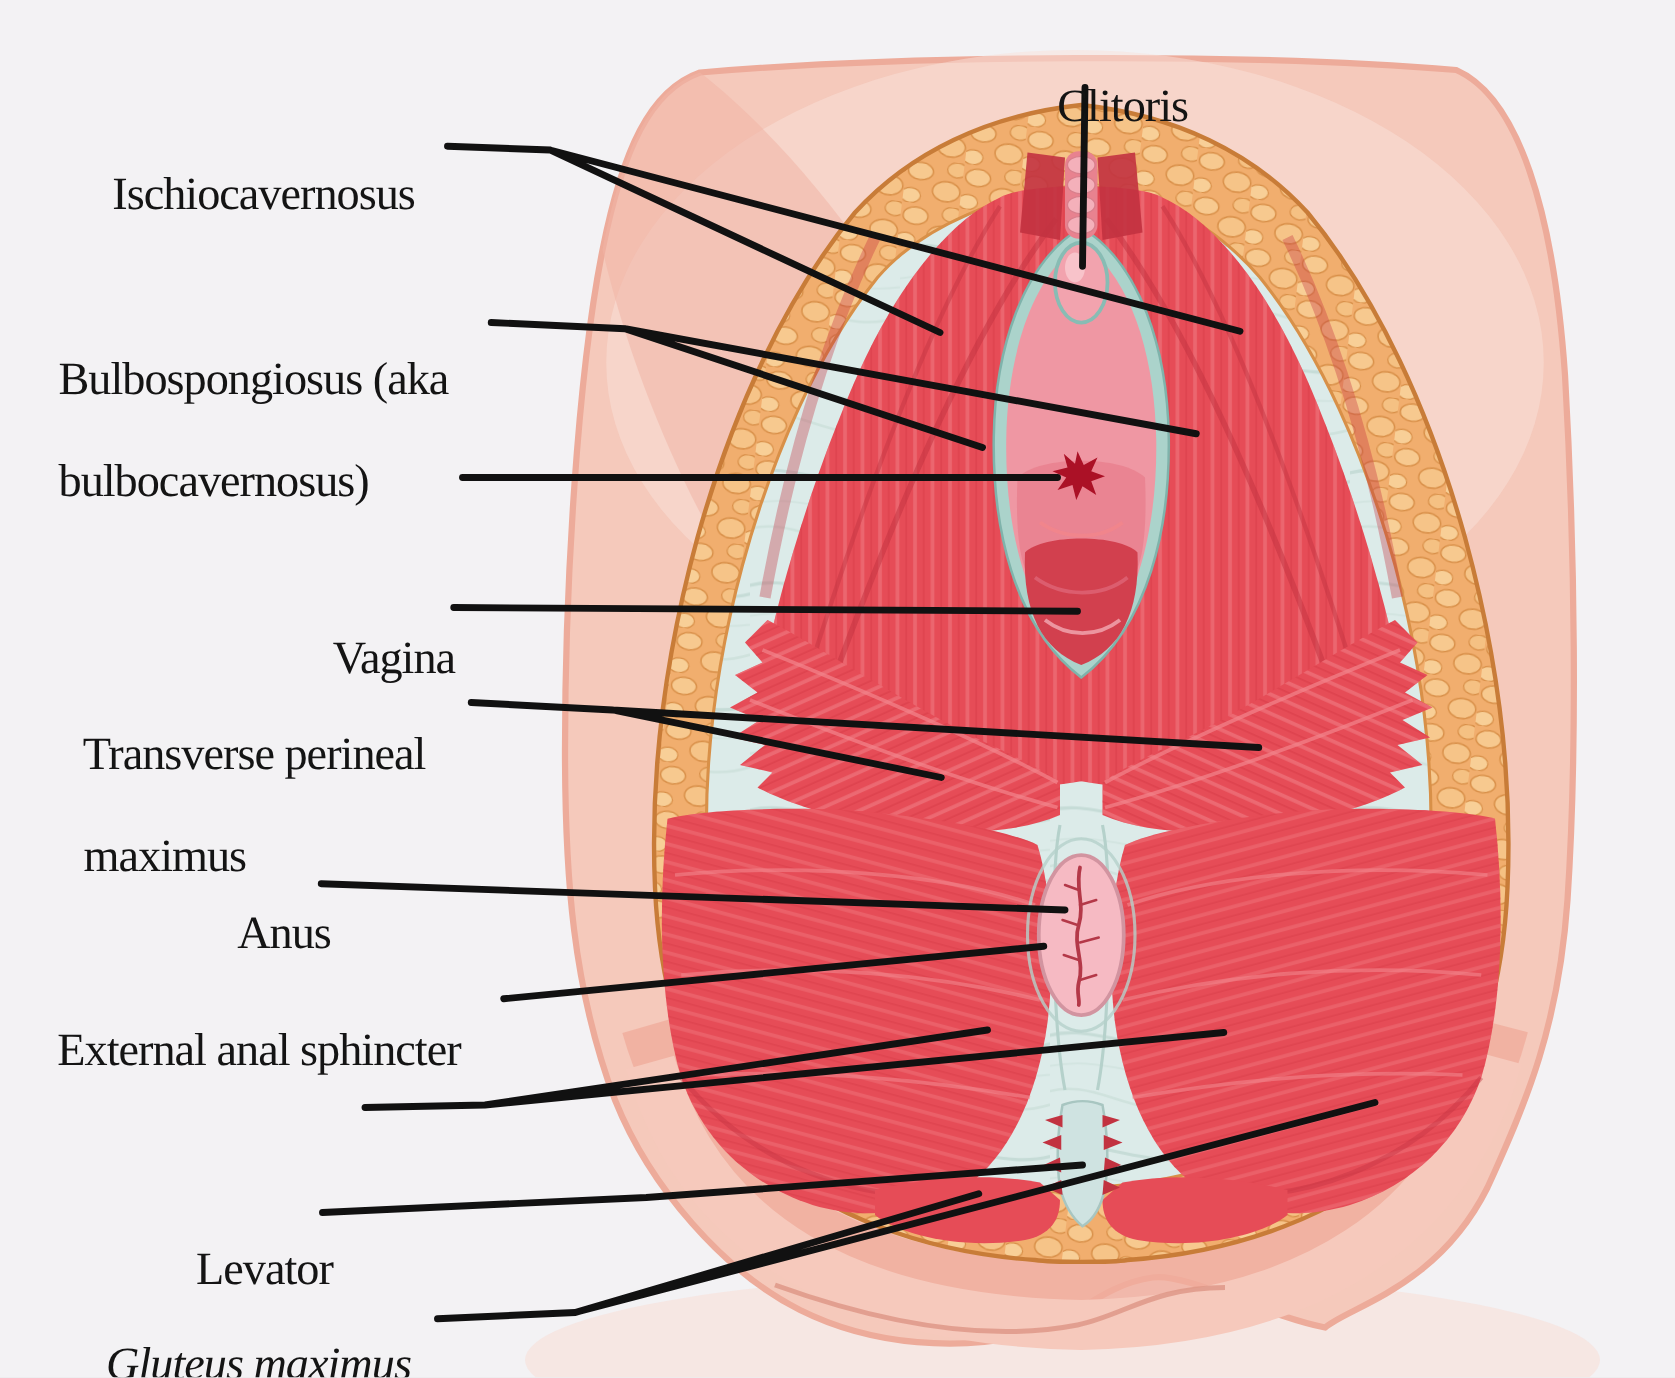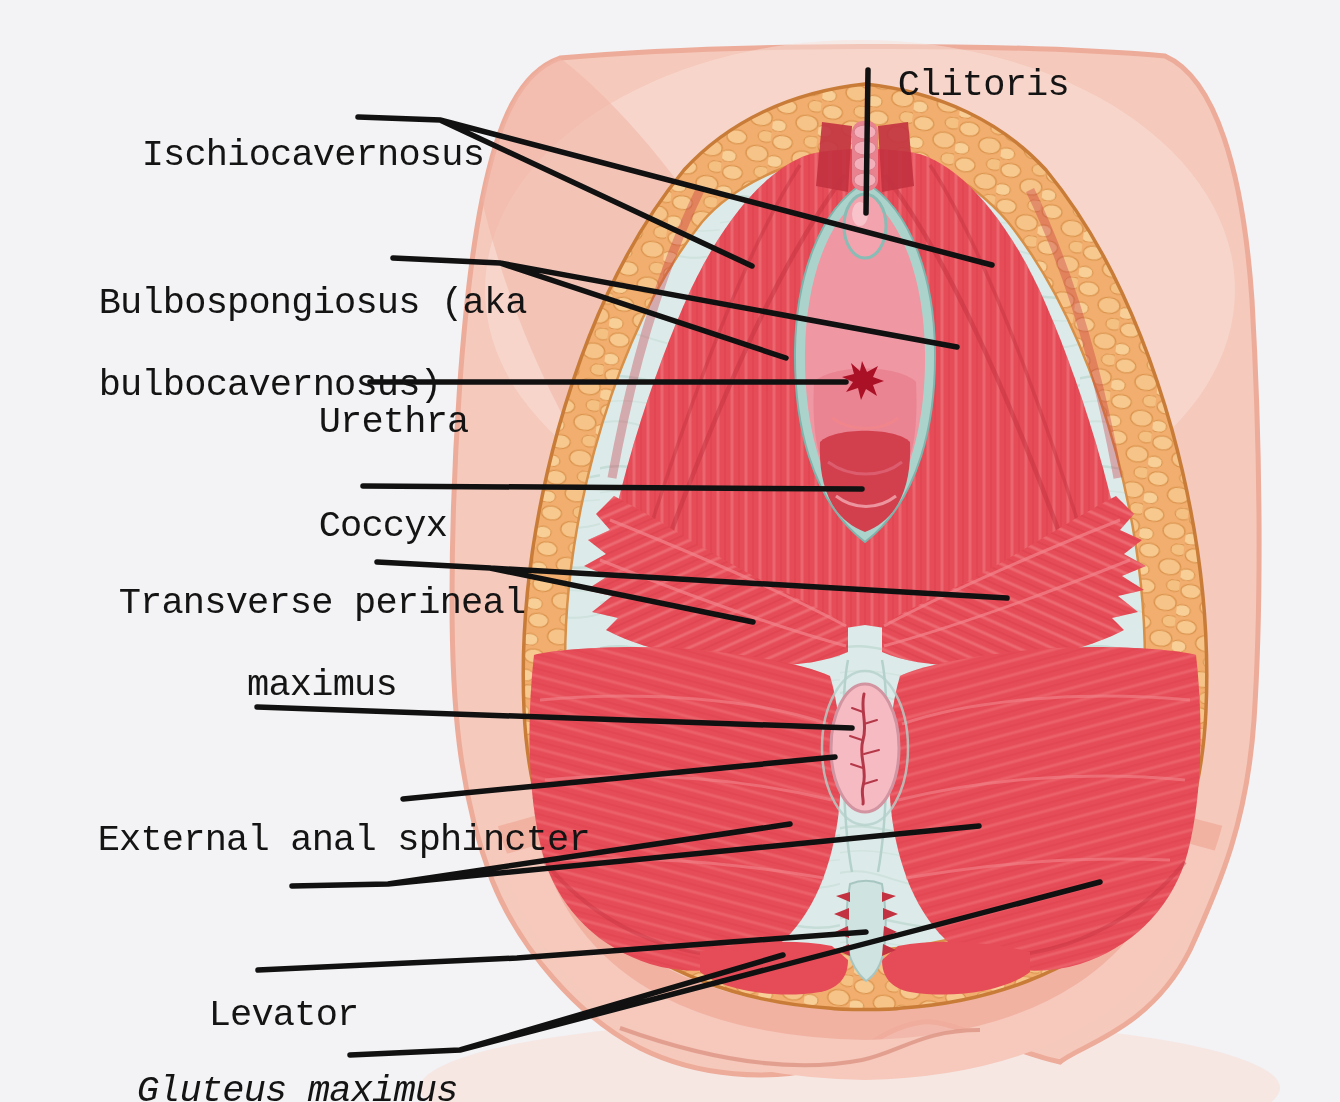--- a/index.html
+++ b/index.html
@@ -7,21 +7,21 @@
     --background:#f3f2f4; --skin:#f5c9bb; --skin-light:#fae2da; --skin-shadow:#edab9a;
     --fat:#f1ae6e; --fat-lobule:#f7c98f; --fat-outline:#c87c38;
     --fascia:#dcebe9; --fascia-stroke:#c6dcd7;
     --muscle:#e64c57; --muscle-dark:#c23240; --muscle-light:#f2858c;
     --vestibule-pink:#ef97a3; --vestibule-rim:#abd3cb; --vaginal-opening:#d2404e;
     --urethra-star:#ab1126; --anus-fill:#f6bac3; --anus-crack:#b43848;
     --coccyx-fill:#cfe3e1; --leader:#111111; --label-text:#141414;
   }
   html,body{margin:0;padding:0;background:#e8e8ea;}
   .stage{position:relative;width:1340px;height:1102px;background:var(--background);
-         overflow:hidden;font-family:Liberation Mono, monospace;}
+         overflow:hidden;font-family:Liberation Serif, serif;}
   .stage svg{position:absolute;left:0;top:0;}
   .label{position:absolute;font-size:37px;line-height:41px;letter-spacing:-0.8px;
          color:var(--label-text);white-space:pre;}
   .label.italic{font-style:italic;}
   
   .bg{fill:var(--background);}
   .skin{fill:var(--skin);stroke:var(--skin-shadow);stroke-width:5;}
   .skin-hi{fill:var(--skin-light);}
   .fat{fill:url(#fatPat);stroke:var(--fat-outline);stroke-width:3.5;}
   .fascia{fill:url(#fasciaPat);stroke:#d89048;stroke-width:2.5;}
@@ -318,30 +318,30 @@
   <div class="label" style="left:812px;top:24px;">
     <span>Clitoris</span>
   </div>
   <div class="label" style="left:56px;top:94px;">
     <span>Ischiocavernosus</span>
   </div>
   <div class="label" style="left:13px;top:242px;">
     <span>Bulbospongiosus (aka</span><br>
     <span>bulbocavernosus)</span>
   </div>
-  <div class="label" style="left:233px;top:361px;">
-    <span>Urethra</span>
-  </div>
   <div class="label" style="left:233px;top:465px;">
-    <span>Coccyx</span>
-  </div>
-  <div class="label" style="left:33px;top:542px;text-align:center;">
+    <span>Vagina</span>
+  </div>
+  <div class="label" style="left:33px;top:542px;">
     <span>Transverse perineal</span><br>
     <span>maximus</span>
   </div>
+  <div class="label" style="left:158px;top:685px;">
+    <span>Anus</span>
+  </div>
   <div class="label" style="left:12px;top:779px;text-align:right;">
     <span>External anal sphincter</span>
   </div>
   <div class="label" style="left:123px;top:954px;">
     <span>Levator</span>
   </div>
   <div class="label italic" style="left:51px;top:1030px;">
     <span>Gluteus maximus</span>
   </div>
 

